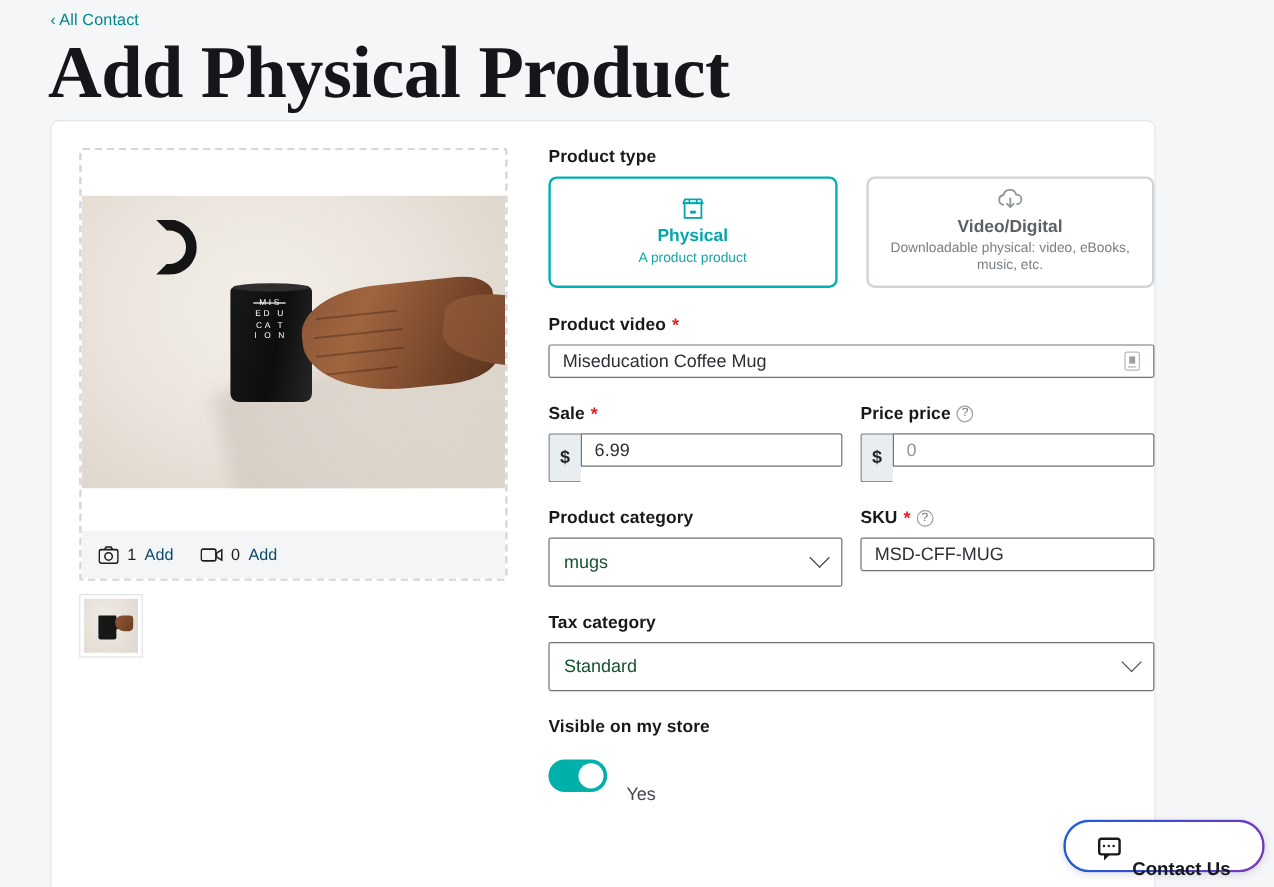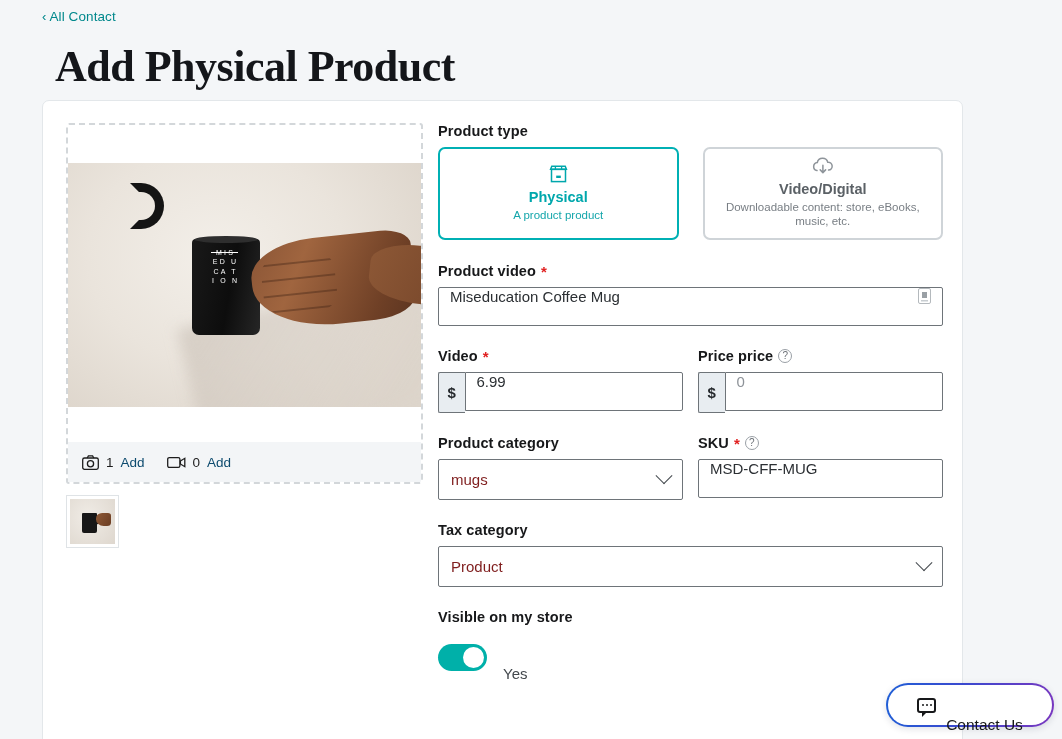--- a/index.html
+++ b/index.html
@@ -24,24 +24,24 @@
     display: flex; align-items: center; gap: 3px;
     cursor: pointer;
   }
   .breadcrumb .chev { font-size: 13px; line-height: 1; }
 
   .page-title {
     position: absolute;
     left: 40px; top: 26px;
     font-family: "Liberation Serif", serif;
     font-weight: 700;
-    font-size: 44px;
+    font-size: 62px;
     letter-spacing: -0.5px;
     color: #14161a;
-    margin: 15px;
+    margin: 0;
     white-space: nowrap;
   }
 
   
   .card {
     position: absolute;
     left: 42px; top: 100px;
     width: 921px; height: 660px;
     background: #ffffff;
     border: 1px solid #e3e7ea;
@@ -191,21 +191,21 @@
     border-radius: 0 6px 6px 0;
   }
   .thumb-hand {
     position: absolute; left: 58%; top: 30%;
     width: 34%; height: 30%;
     background: linear-gradient(120deg,#8f5936,#6a3d23);
     border-radius: 40% 20% 26% 50%;
   }
 
   
-  .form-col { position: absolute; left: 395px; top: 22px; width: 505px; }
+  .form-col { position: absolute; left: 414px; top: 22px; width: 505px; }
 
   .field-label {
     font-size: 14.5px;
     font-weight: 700;
     color: #17181a;
     letter-spacing: .1px;
     margin-bottom: 8px;
     display: flex; align-items: center; gap: 5px;
   }
   .req { color: #e02020; font-weight: 700; font-size: 15px; line-height: 1; }
@@ -234,25 +234,25 @@
   .type-card.selected { border-color: #00b0b4; }
   .type-card .t-icon { height: 20px; margin-bottom: 5px; display: flex; align-items: center; }
   .type-card .t-name { font-size: 14.5px; font-weight: 700; color: #5b6166; }
   .type-card.selected .t-name { color: #00a7ac; }
   .type-card .t-desc { font-size: 11.5px; color: #787e84; line-height: 14px; margin-top: 3px; }
   .type-card.selected .t-desc { color: #15a6ab; }
 
   .group { margin-bottom: 22px; }
 
   .input {
-    width: 100%; height: 39px;
+    width: 100%; height: 28px;
     border: 1px solid #6e7479;
     background: #fff;
     border-radius: 2px;
-    display: flex; align-items: flex-start;
+    display: flex; align-items: center;
     padding: 0 11px;
     font-size: 15px;
     color: #2b2f33;
   }
   .input .val { flex: 1; white-space: nowrap; overflow: hidden; }
   .input .val.ph { color: #8d9298; }
 
   .grip {
     width: 13px; height: 16px;
     border: 1px solid #b4b9bd;
@@ -279,21 +279,21 @@
   }
   .prefix-input .input { border-radius: 0 2px 2px 0; }
 
   .select {
     width: 100%; height: 41px;
     border: 1px solid #6e7479;
     background: #fff;
     border-radius: 2px;
     display: flex; align-items: center;
     padding: 16px 12px;
-    font-size: 15px; color: #7f1d1d;
+    font-size: 15px; color: #14532d;
     cursor: pointer;
   }
   .select .val { flex: 1; }
   .caret {
     width: 12px; height: 12px;
     border-right: 1.6px solid #44494e;
     border-bottom: 1.6px solid #44494e;
     transform: rotate(45deg) translate(-3px, -3px);
     flex: 0 0 12px;
   }
@@ -323,21 +323,21 @@
     border-radius: 23px;
     background:
       linear-gradient(#fff, #fff) padding-box,
       linear-gradient(100deg, #1f5fd6 0%, #3b49cf 45%, #7a37bf 100%) border-box;
     border: 2.5px solid transparent;
     display: flex; align-items: center; justify-content: center;
     gap: 10px;
     cursor: pointer;
     box-shadow: 0 2px 7px rgba(20,30,60,.13);
   }
-  .contact .c-label { font-size: 15.5px; font-weight: 400; color: #17181a; margin-top: 39px; }
+  .contact .c-label { font-size: 15.5px; font-weight: 700; color: #17181a; margin-top: 39px; }
   .bubble {
     width: 19px; height: 15px;
     border: 2px solid #17181a;
     border-radius: 3px;
     position: relative;
     display: flex; align-items: center; justify-content: center;
     gap: 2px;
   }
   .bubble::after {
     content: "";
@@ -435,40 +435,40 @@
         </div>
 
         <div class="type-card">
           <span class="t-icon">
             <svg width="24" height="19" viewBox="0 0 24 19">
               <path d="M6 13.6 A4.1 4.1 0 0 1 6.3 5.5 A5.4 5.4 0 0 1 16.8 5.2 A3.9 3.9 0 0 1 17.6 13.1" fill="none" stroke="#8e949a" stroke-width="1.5" stroke-linecap="round"></path>
               <path d="M11.9 8.2 V15.4 M9.2 12.9 L11.9 15.6 L14.6 12.9" fill="none" stroke="#8e949a" stroke-width="1.5" stroke-linecap="round" stroke-linejoin="round"></path>
             </svg>
           </span>
           <span class="t-name">Video/Digital</span>
-          <span class="t-desc">Downloadable content: store, eBooks, music, etc.</span>
+          <span class="t-desc">Downloadable physical: video, eBooks, music, etc.</span>
         </div>
       </div>
     </div>
 
     <div class="group">
       <div class="field-label">
         <span>Product video</span>
         <span class="req">*</span>
       </div>
       <div class="input">
         <span class="val">Miseducation Coffee Mug</span>
         <span class="grip"></span>
       </div>
     </div>
 
     <div class="group two-col">
       <div class="col">
         <div class="field-label">
-          <span>Video</span>
+          <span>Sale</span>
           <span class="req">*</span>
         </div>
         <div class="prefix-input">
           <span class="prefix">$</span>
           <div class="input">
             <span class="val">6.99</span>
           </div>
         </div>
       </div>
 
@@ -507,21 +507,21 @@
           <span class="val">MSD-CFF-MUG</span>
         </div>
       </div>
     </div>
 
     <div class="group">
       <div class="field-label">
         <span>Tax category</span>
       </div>
       <div class="select">
-        <span class="val">Product</span>
+        <span class="val">Standard</span>
         <span class="caret"></span>
       </div>
     </div>
 
     <div class="group">
       <div class="field-label">
         <span>Visible on my store</span>
       </div>
       <div class="toggle-row">
         <div class="toggle">

